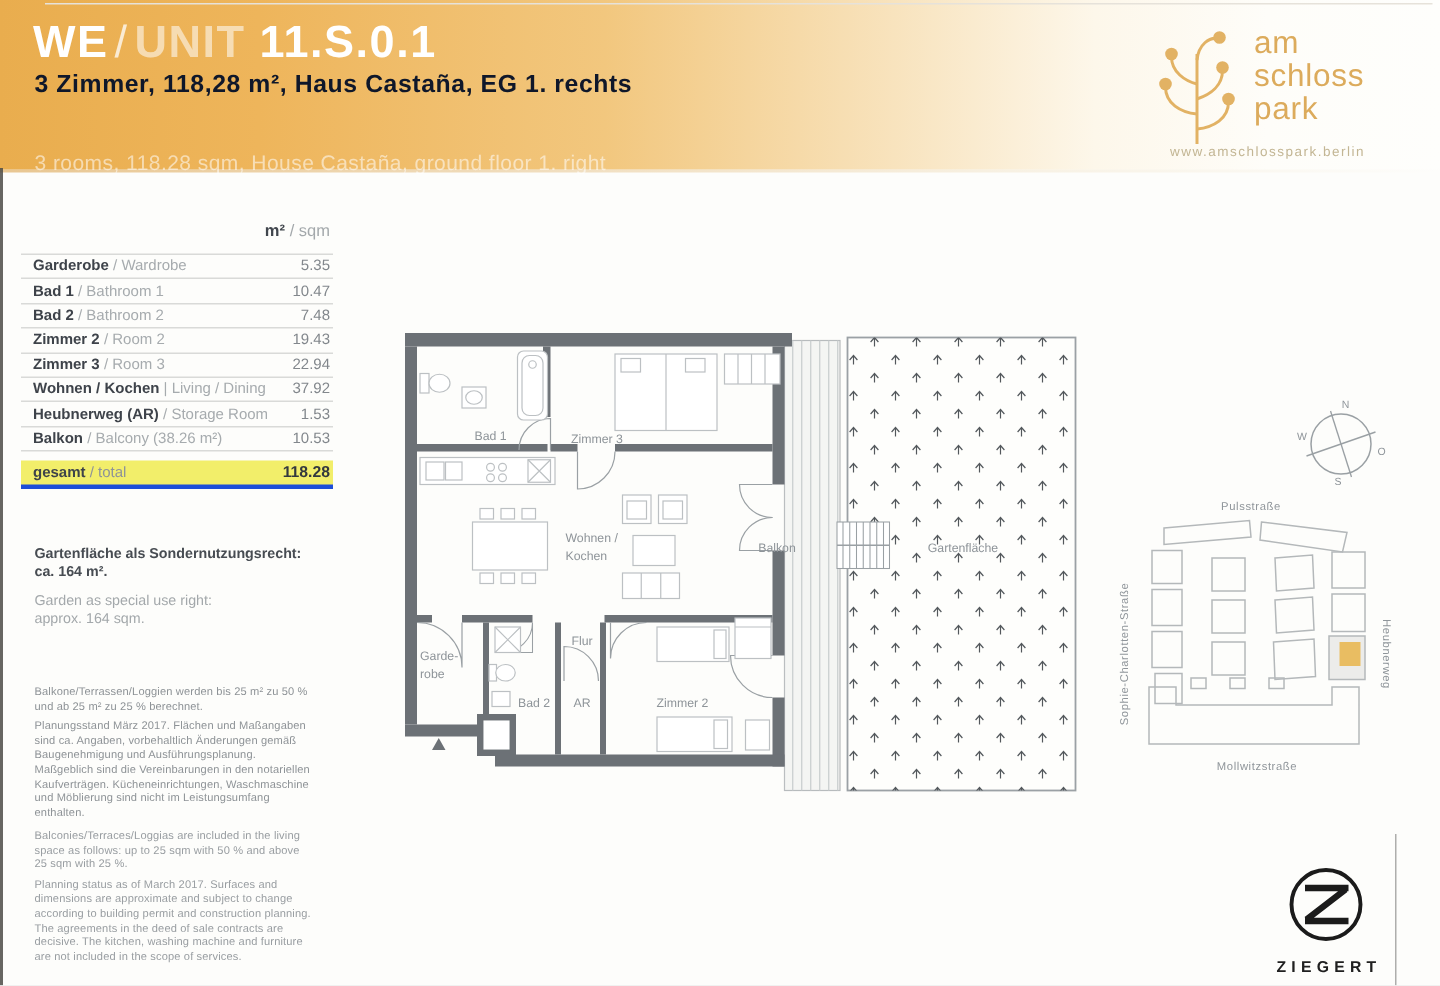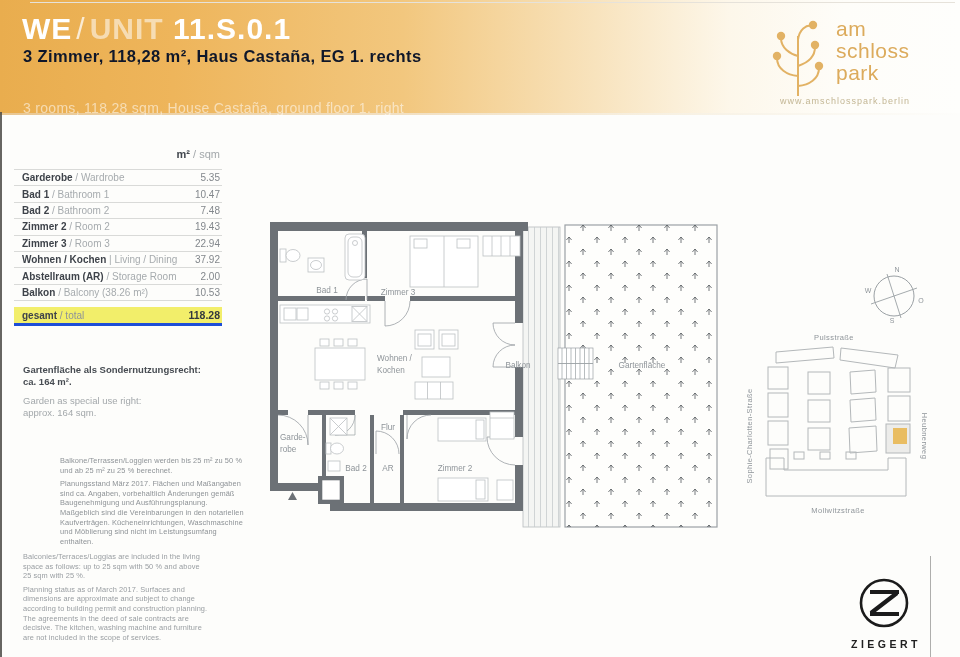--- a/index.html
+++ b/index.html
@@ -35,21 +35,21 @@
   .trow-total .lab b{color:#3e434a;}
   .trow-total .lab .sep,.trow-total .lab .en{color:#8e9398;}
   .trow-total .val{color:#33383e;font-weight:bold;font-size:10.5px;}
   
   .gnote{position:absolute;left:23px;top:364px;width:195px;}
   .gnote .de{font-size:9.5px;font-weight:bold;color:#474c52;line-height:12px;white-space:pre-line;}
   .gnote .en{font-size:9.5px;color:#a3a8ab;line-height:12px;margin-top:7px;white-space:pre-line;}
   
   .disc{position:absolute;width:186px;font-size:7.4px;line-height:9.6px;letter-spacing:.1px;}
   .disc p{margin:0 0 4px 0;}
-  .disc-de{left:23px;top:456px;color:#8d9296;margin-left:37px;}
+  .disc-de{left:23px;top:456px;color:#8d9296;}
   .disc-en{left:23px;top:552px;color:#989da1;}
   
   .plan{position:absolute;left:270px;top:222px;}
   .plan text{font-family:"Liberation Sans",sans-serif;font-size:8.2px;fill:#8e9499;}
   
   .compass{position:absolute;left:858px;top:256px;}
   .compass text{font-size:7px;fill:#8f959a;font-family:"Liberation Sans",sans-serif;}
   .map{position:absolute;left:738px;top:328px;}
   .map text{font-size:7.5px;fill:#8f959a;font-family:"Liberation Sans",sans-serif;letter-spacing:.4px;}
   
@@ -120,22 +120,22 @@
       </div>
     <div class="trow">
         <span class="lab"><b>Zimmer 3</b> <span class="sep">/</span> <span class="en">Room 3</span></span>
         <span class="val">22.94</span>
       </div>
     <div class="trow">
         <span class="lab"><b>Wohnen / Kochen</b> <span class="sep">|</span> <span class="en">Living / Dining</span></span>
         <span class="val">37.92</span>
       </div>
     <div class="trow">
-        <span class="lab"><b>Abstellraum (AR)</b> <span class="sep">/</span> <span class="en">Storage Room</span></span>
-        <span class="val">2.00</span>
+        <span class="lab"><b>Heubnerweg (AR)</b> <span class="sep">/</span> <span class="en">Storage Room</span></span>
+        <span class="val">1.53</span>
       </div>
     <div class="trow">
         <span class="lab"><b>Balkon</b> <span class="sep">/</span> <span class="en">Balcony  (38.26 m²)</span></span>
         <span class="val">10.53</span>
       </div>
 
     <div class="trow-total">
         <span class="lab"><b>gesamt</b> <span class="sep">/</span> <span class="en">total</span></span>
         <span class="val">118.28</span>
       </div>

